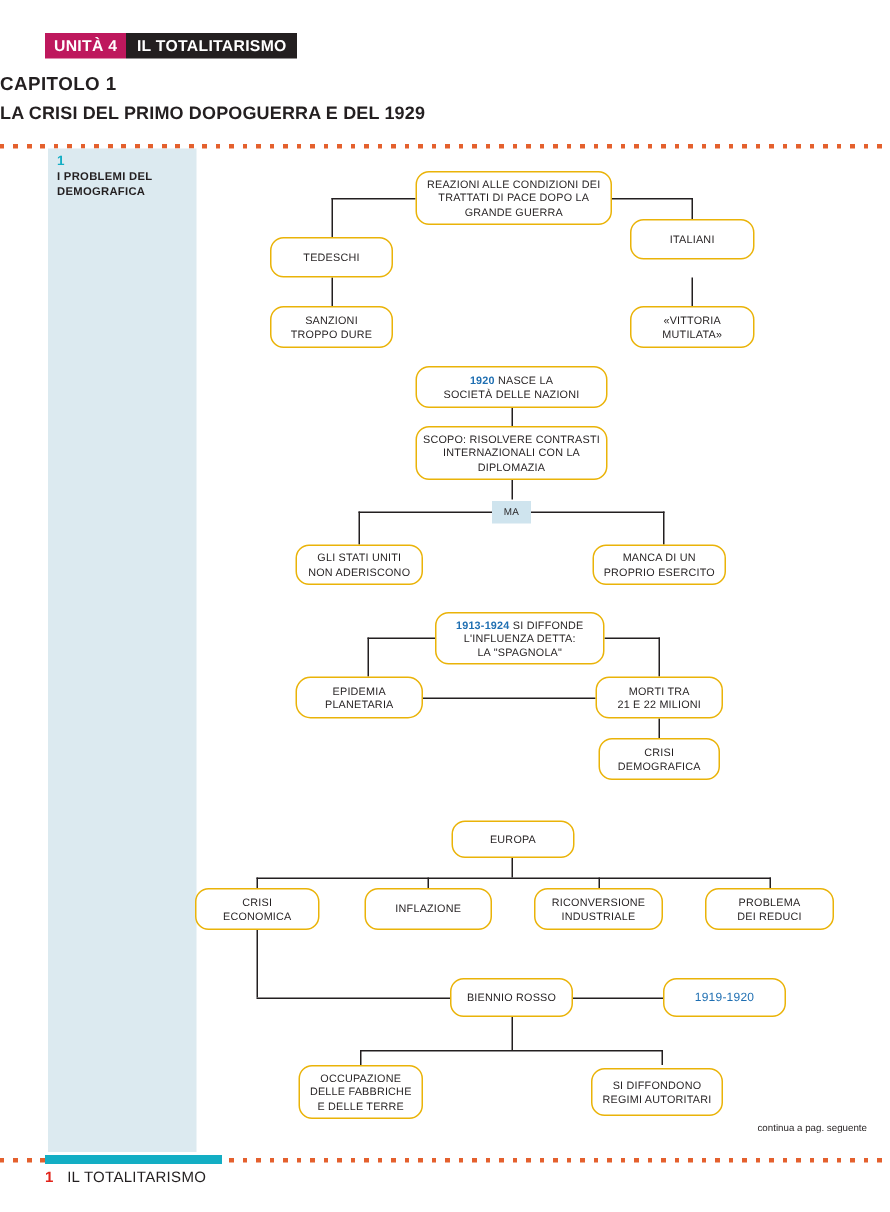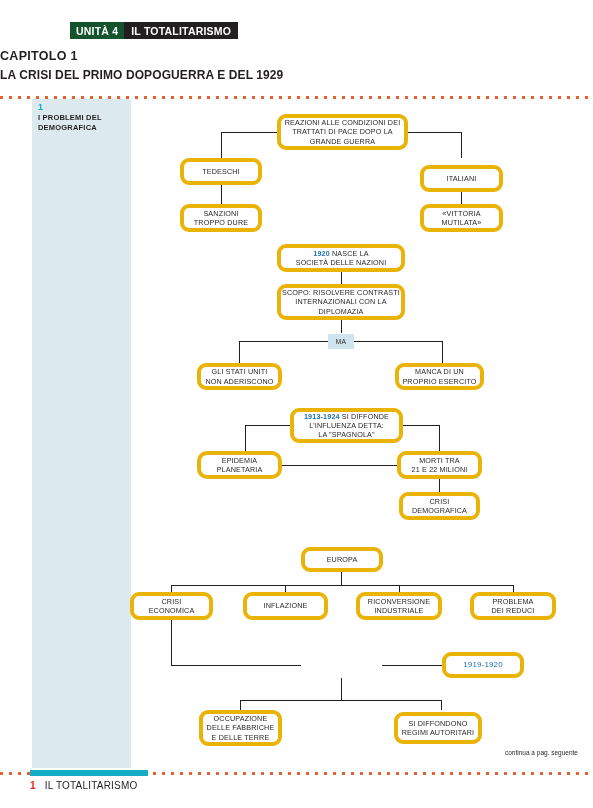--- a/index.html
+++ b/index.html
@@ -22,26 +22,25 @@
     left: 30px;
     top: 22px;
     height: 17px;
     display: flex;
     align-items: stretch;
     font-size: 10.5px;
     font-weight: bold;
     letter-spacing: .2px;
   }
   #unit-badge .unit-num {
-    background: #14532d;
+    background: #be185d;
     color: #ffffff;
     padding: 0 6px;
     display: flex;
     align-items: center;
-    margin-left: 40px;
   }
   #unit-badge .unit-title {
     background: #231f20;
     color: #ffffff;
     padding: 0 7px;
     display: flex;
     align-items: center;
   }
 
   #chapter-head {
@@ -144,21 +143,21 @@
   #chart {
     position: absolute;
     left: 0;
     top: 0;
     width: 593px;
     height: 808px;
   }
   .node {
     position: absolute;
     box-sizing: border-box;
-    border: 4px solid #eab308;
+    border: 1px solid #eab308;
     border-radius: 9px;
     background: #ffffff;
     display: flex;
     align-items: center;
     justify-content: center;
     text-align: center;
     font-size: 7.2px;
     line-height: 9.2px;
     letter-spacing: .15px;
     color: #231f20;
@@ -226,21 +225,21 @@
   <div class="ln lnh" style="left:221px; top:132px; width:56px;"></div>
   <div class="ln lnh" style="left:408px; top:132px; width:54px;"></div>
   <div class="ln lnv" style="left:221px; top:132px; height:26px;"></div>
   <div class="ln lnv" style="left:461px; top:132px; height:26px;"></div>
 
   <div class="node" style="left:180px; top:158px; width:82px; height:27px;">
     <div>
         <span>TEDESCHI</span>
       </div>
   </div>
-  <div class="node" style="left:420px; top:165px; width:83px; height:27px;">
+  <div class="node" style="left:420px; top:146px; width:83px; height:27px;">
     <div>
         <span>ITALIANI</span>
       </div>
   </div>
 
   <div class="ln lnv" style="left:221px; top:185px; height:19px;"></div>
   <div class="ln lnv" style="left:461px; top:185px; height:19px;"></div>
 
   <div class="node" style="left:180px; top:204px; width:82px; height:28px;">
     <div>
@@ -365,20 +364,25 @@
   <div class="node" style="left:470px; top:592px; width:86px; height:28px;">
     <div>
       <span>PROBLEMA</span>
       <span>DEI REDUCI</span>
     </div>
   </div>
 
   <div class="ln lnv" style="left:171px; top:620px; height:45px;"></div>
   <div class="ln lnh" style="left:171px; top:665px; width:130px;"></div>
 
+  <div class="node" style="left:300px; top:652px; width:82px; height:26px;">
+    <div>
+        <span>BIENNIO ROSSO</span>
+      </div>
+  </div>
 
   <div class="ln lnh" style="left:382px; top:665px; width:60px;"></div>
 
   <div class="node blue-text" style="left:442px; top:652px; width:82px; height:26px;">
     <div>
         <span>1919-1920</span>
       </div>
   </div>
 
   <div class="ln lnv" style="left:341px; top:678px; height:22px;"></div>

